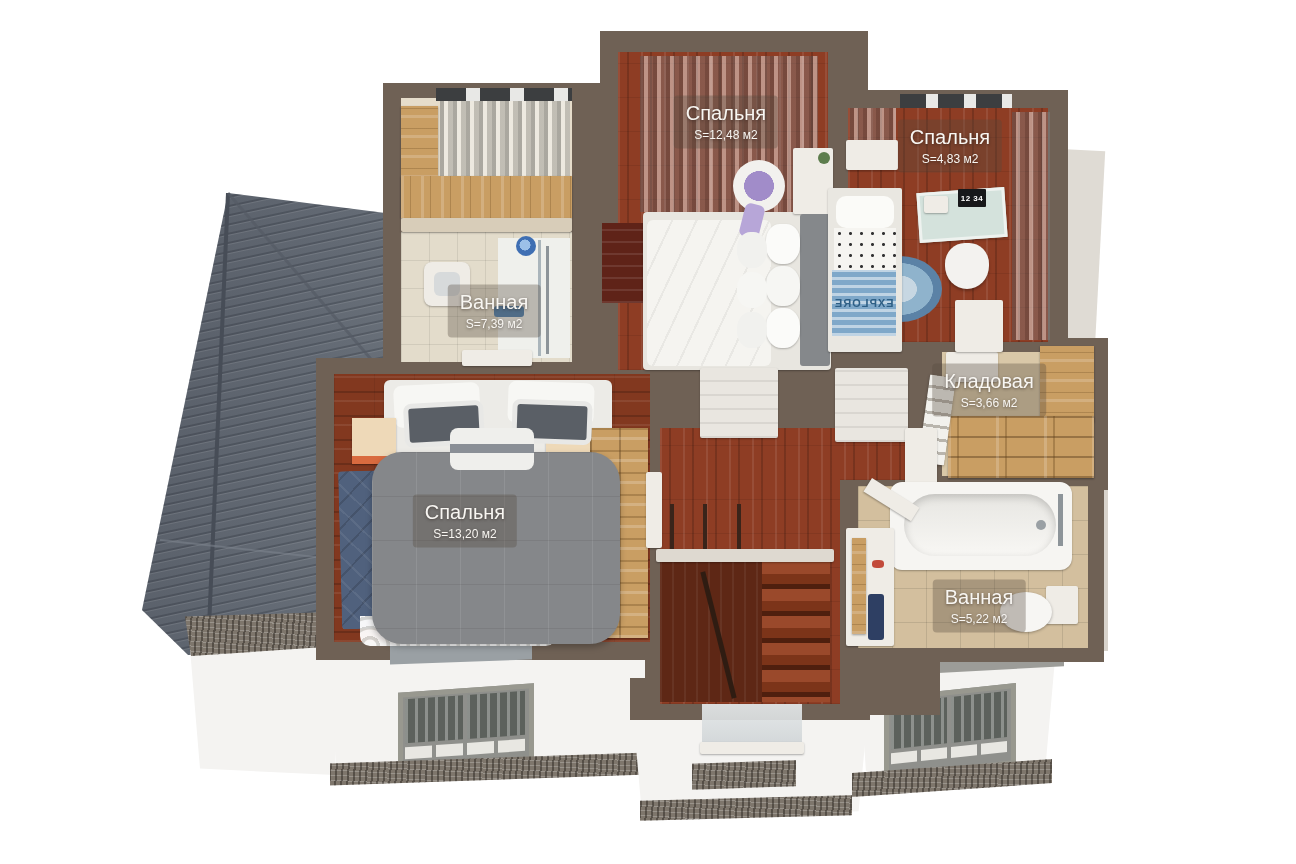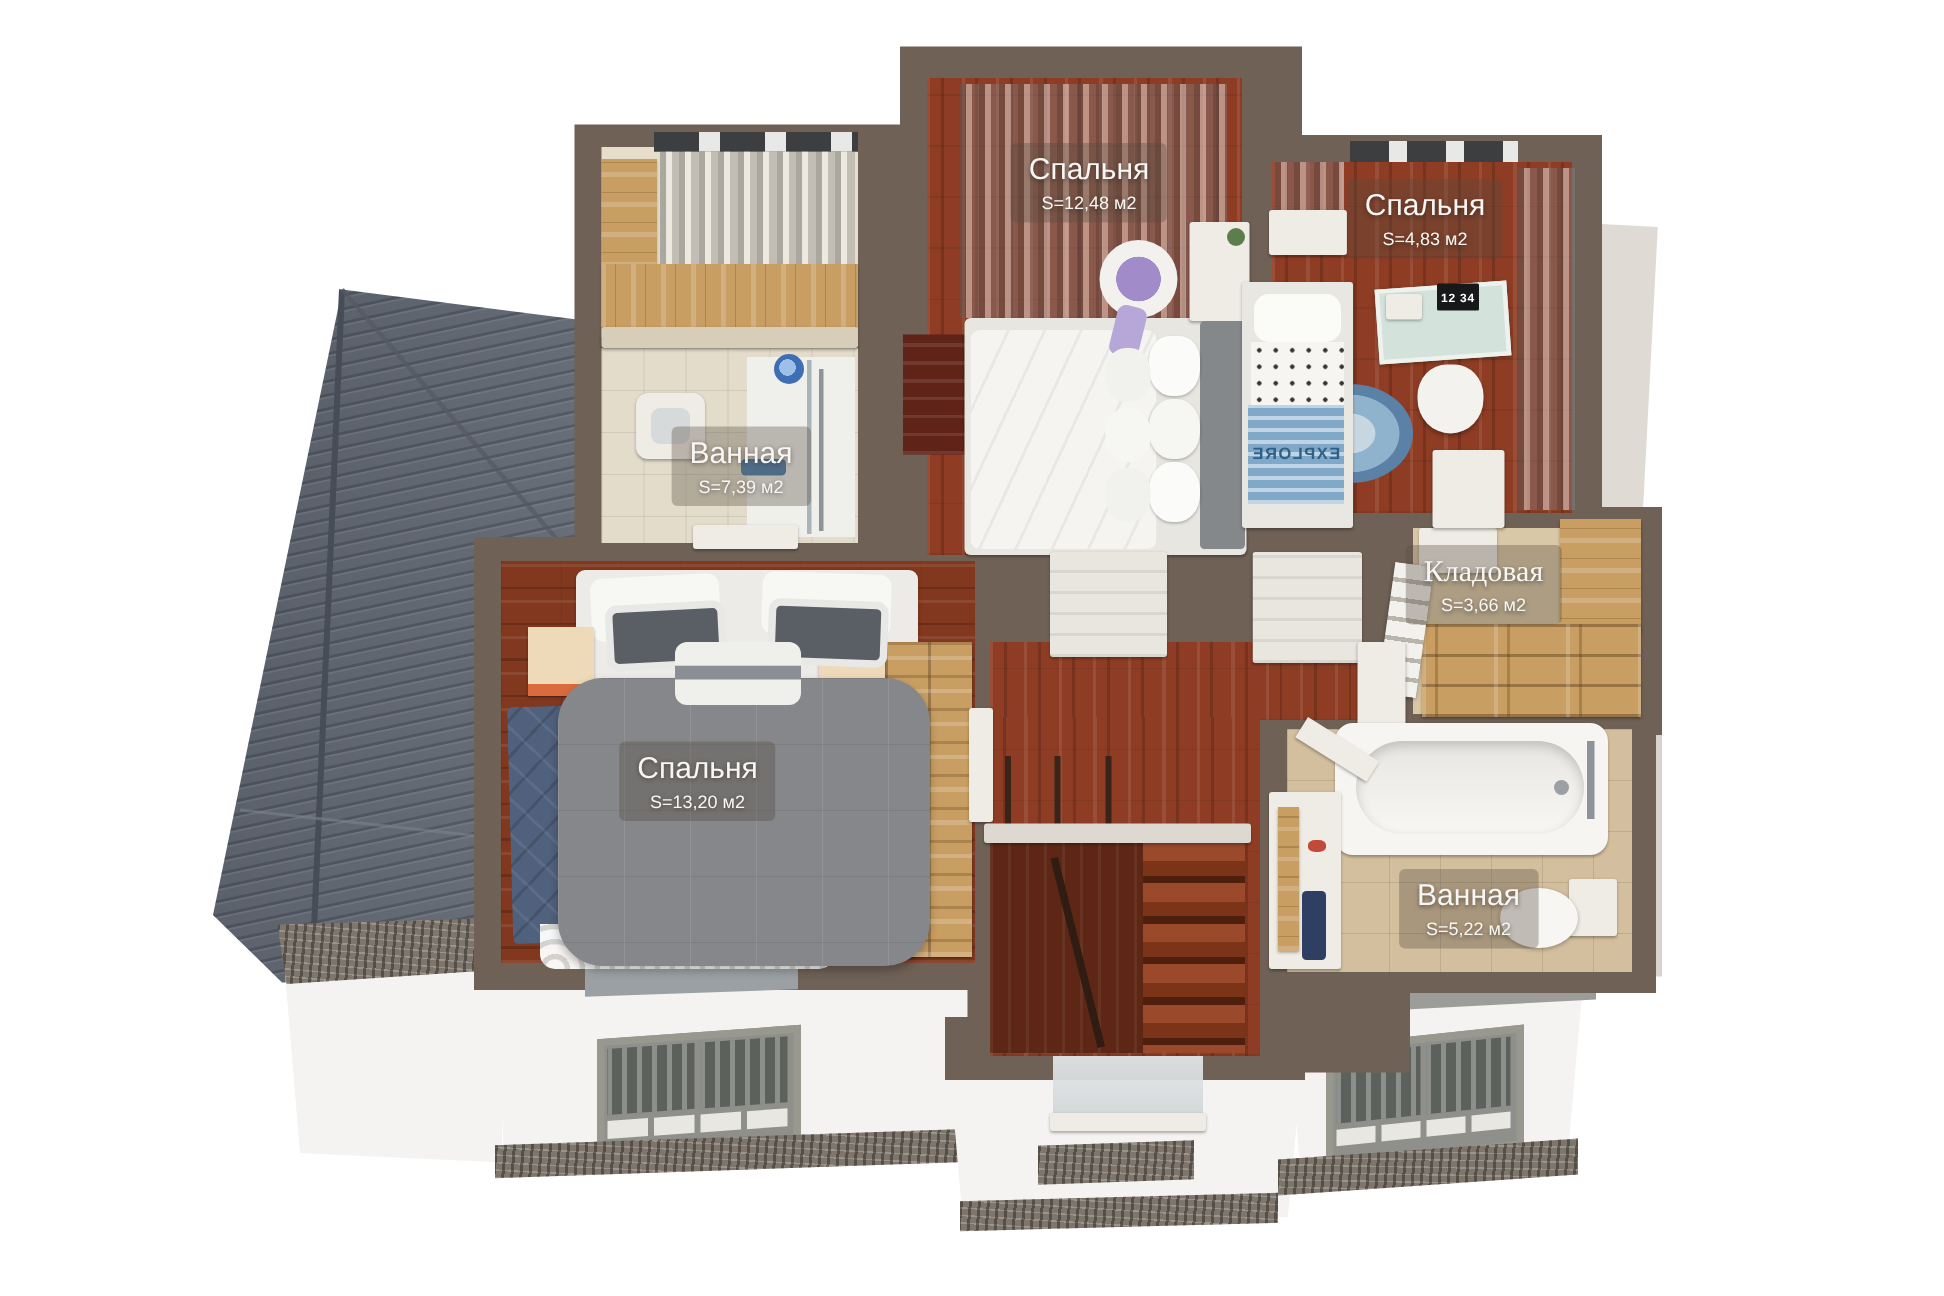--- a/index.html
+++ b/index.html
@@ -289,21 +289,21 @@
   </div>
   <div class="room-label" style="left:950px;top:146px;">
     <div style="position:static;">Спальня</div>
     <div class="area" style="position:static;">S=4,83 м2</div>
   </div>
   <div class="room-label" style="left:494px;top:311px;">
     <div style="position:static;">Ванная</div>
     <div class="area" style="position:static;">S=7,39 м2</div>
   </div>
   <div class="room-label" style="left:989px;top:390px;">
-    <div style="position:static;font-family:Liberation Serif, serif;">Кладовая</div>
+    <div style="position:static;">Кладовая</div>
     <div class="area" style="position:static;">S=3,66 м2</div>
   </div>
   <div class="room-label" style="left:465px;top:521px;">
     <div style="position:static;">Спальня</div>
     <div class="area" style="position:static;text-align:center;">S=13,20 м2</div>
   </div>
   <div class="room-label" style="left:979px;top:606px;">
     <div style="position:static;">Ванная</div>
     <div class="area" style="position:static;">S=5,22 м2</div>
   </div>

